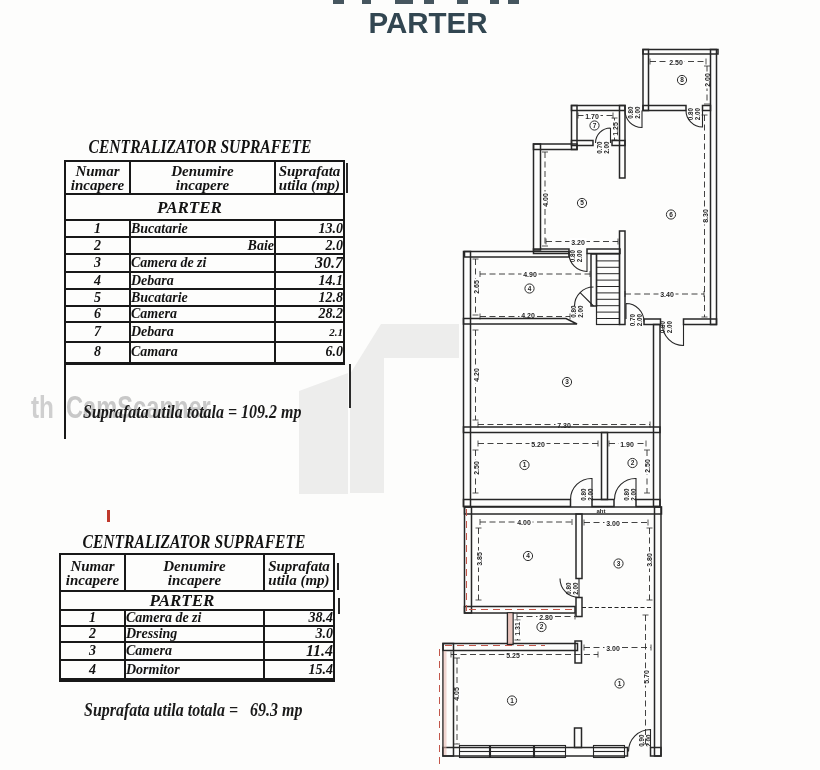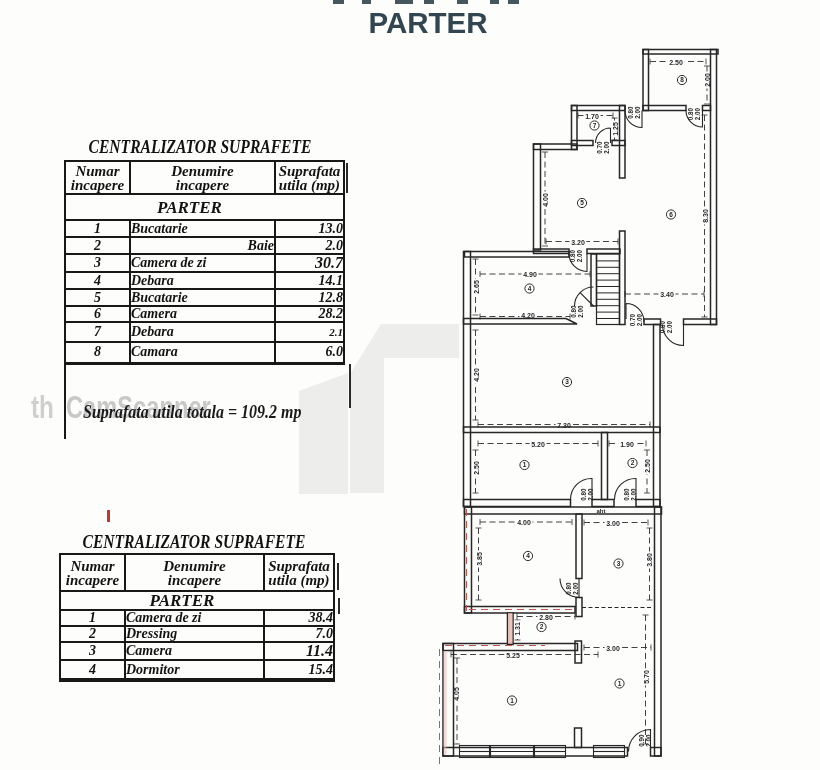--- a/index.html
+++ b/index.html
@@ -128,38 +128,39 @@
           <td colspan="3" class="num" style="font-size:17px;padding-right:30px;">PARTER</td>
         </tr>
   <tr style="height:16px;">
           <td class="num" style="font-size:14px;">1</td>
           <td class="nm" style="font-size:14px;">Camera de zi</td>
           <td class="val" style="font-size:14px;">38.4</td>
         </tr>
   <tr style="height:15px;">
           <td class="num" style="font-size:14px;">2</td>
           <td class="nm" style="font-size:14px;">Dressing</td>
-          <td class="val" style="font-size:14px;">7.0</td>
+          <td class="val" style="font-size:14px;">3.0</td>
         </tr>
   <tr style="height:17px;">
           <td class="num" style="font-size:14px;">3</td>
           <td class="nm" style="font-size:14px;">Camera</td>
           <td class="val" style="font-size:16px;">11.4</td>
         </tr>
   <tr style="height:20px;">
           <td class="num" style="font-size:14px;border-bottom-width:4px;">4</td>
           <td class="nm" style="font-size:14px;border-bottom-width:4px;">Dormitor</td>
           <td class="val" style="font-size:14px;border-bottom-width:4px;padding-left:16px;">15.4</td>
         </tr>
 </tbody>
     </table>
 
 <div class="abs" style="left:337px;top:563px;width:2px;height:27px;background:#2a2a2a;"></div>
 <div class="abs" style="left:338px;top:598px;width:2px;height:16px;background:#2a2a2a;"></div>
 
+<div class="abs tot" style="left:84px;top:699px;font-size:19px;"><span class="totin">Suprafata utila totala = &nbsp;&nbsp;69.3 mp</span></div>
 
 <svg class="abs" style="left:430px;top:40px;" width="390" height="730" viewBox="430 40 390 730">
 <g stroke="#2e2e2e" stroke-width="0.9" fill="none">
 
 <path d="M 650 61.5 H 706" stroke-dasharray="6,3.5"></path>
         <path d="M 650 58.5 V 64.5 M 706 58.5 V 64.5" stroke-width="0.8"></path>
 
 <path d="M 578 115.5 H 613" stroke-dasharray="6,3.5"></path>
         <path d="M 578 112.5 V 118.5 M 613 112.5 V 118.5" stroke-width="0.8"></path>
 

